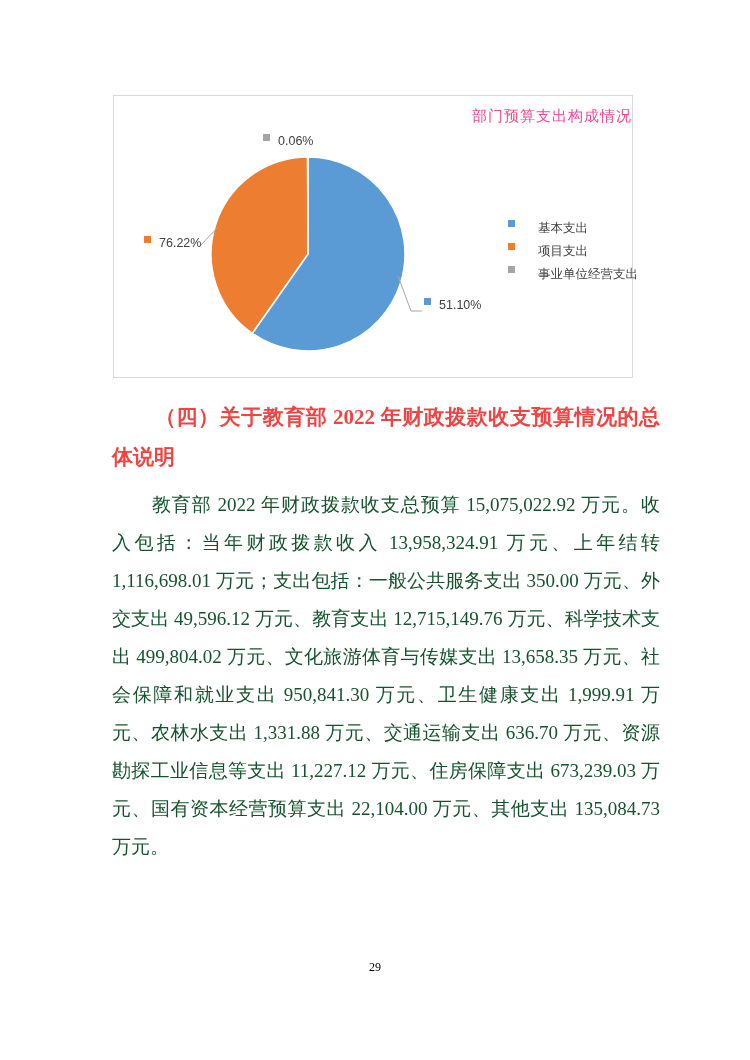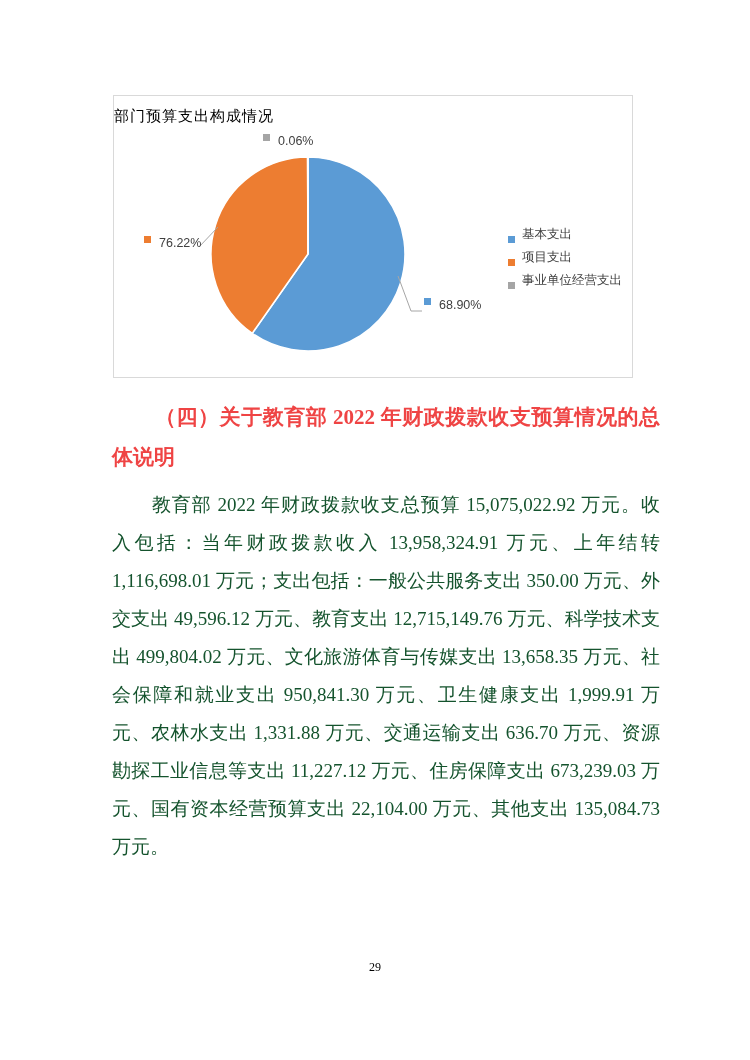--- a/index.html
+++ b/index.html
@@ -6,35 +6,35 @@
   .page{
     position:relative;width:750px;height:1060px;margin:0 auto;background:#ffffff;
     font-family:"Liberation Serif","DejaVu Serif",serif;overflow:hidden;
   }
   
   .chart-panel{
     position:absolute;left:113px;top:95px;width:520px;height:283px;
     border:1px solid #d9d9d9;background:#ffffff;box-sizing:border-box;
   }
   .chart-title{
-    position:absolute;top:11px;left:0;width:100%;text-align:left;
+    position:absolute;top:11px;left:0;width:100%;text-align:right;
     font-family:"Liberation Sans","DejaVu Sans",sans-serif;
-    font-size:15px;font-weight:500;color:#000000;letter-spacing:1px;
+    font-size:15px;font-weight:500;color:#ec4899;letter-spacing:1px;
   }
   .pie-svg{position:absolute;left:0;top:0;width:518px;height:281px;}
   .leader{fill:none;stroke:#a6a6a6;stroke-width:1;}
   .dlabel{
     position:absolute;display:flex;gap:8px;height:16px;
     font-family:"Liberation Sans","DejaVu Sans",sans-serif;
     font-size:12.5px;color:#404040;white-space:nowrap;
   }
   .marker{width:7px;height:7px;display:inline-block;flex:0 0 auto;}
   .legend{position:absolute;left:394px;top:124px;display:flex;flex-direction:column;}
   .legend-item{
-    display:flex;align-items:flex-end;gap:7px;height:23px;
+    display:flex;align-items:flex-start;gap:23px;height:23px;
     font-family:"Liberation Sans","DejaVu Sans",sans-serif;
     font-size:12.5px;color:#404040;white-space:nowrap;
   }
   
   .section-heading{
     position:absolute;left:112px;top:397px;width:548px;
     font-size:21px;font-weight:bold;line-height:40px;color:#ef4444;
     text-indent:2.05em;text-align:justify;
   }
   .body-paragraph{
@@ -71,21 +71,21 @@
       <span>0.06%</span>
     </div>
 
     <div class="dlabel" style="left:30px;top:140px">
       <span class="marker" style="background: rgb(237, 125, 49);"></span>
       <span>76.22%</span>
     </div>
 
     <div class="dlabel" style="left:310px;top:202px">
       <span class="marker" style="background: rgb(91, 155, 213);"></span>
-      <span>68.90%</span>
+      <span>51.10%</span>
     </div>
 
     <div class="legend">
       <div class="legend-item">
         <span class="marker" style="background: rgb(91, 155, 213);"></span>
         <span>基本支出</span>
       </div>
       <div class="legend-item">
         <span class="marker" style="background: rgb(237, 125, 49);"></span>
         <span>项目支出</span>

